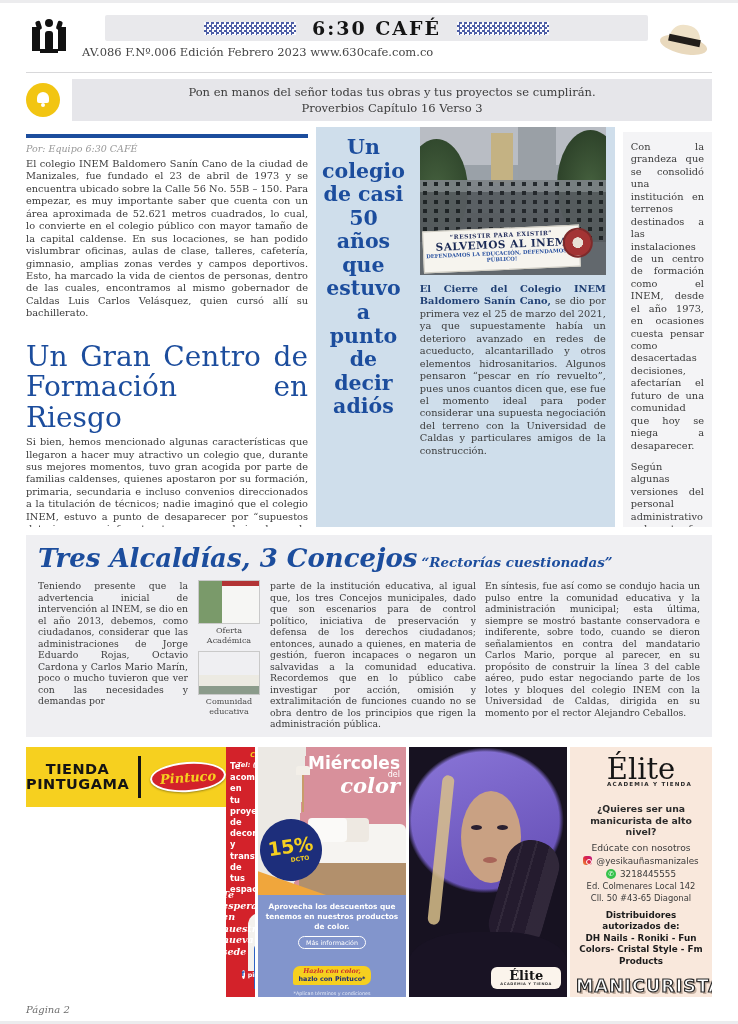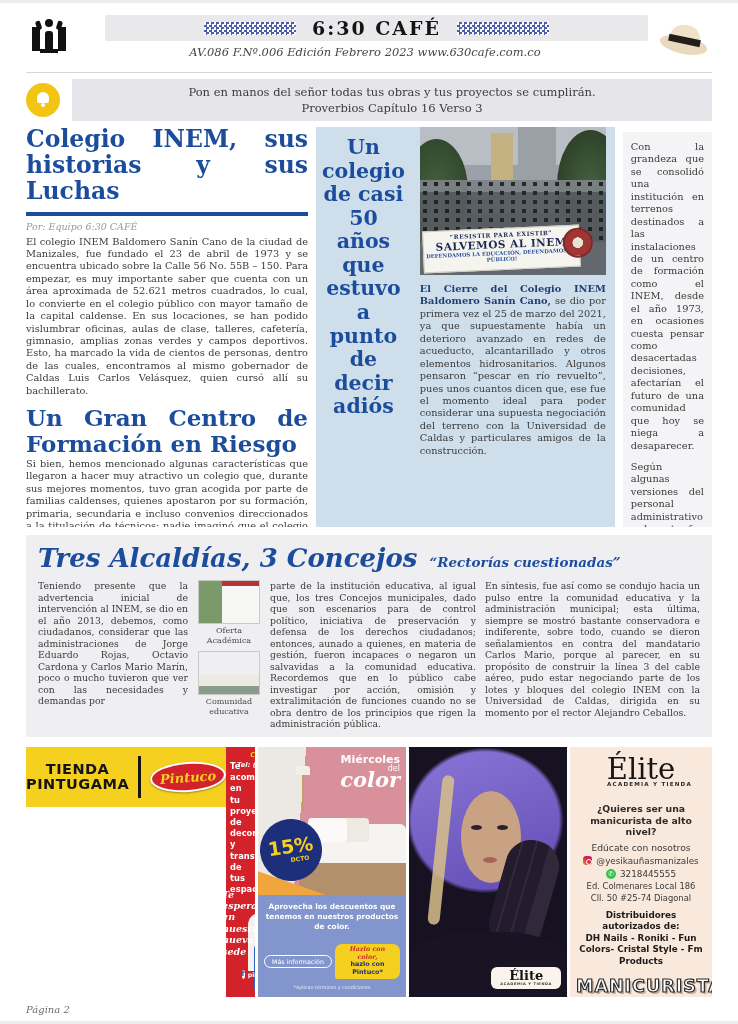--- a/index.html
+++ b/index.html
@@ -12,38 +12,38 @@
   }
   .page { width:738px; height:1024px; padding:12px 26px 0; border-top:3px solid #ececee; border-bottom:3px solid #ececee; }
 
   
   .masthead { display:flex; align-items:flex-start; gap:10px; padding-bottom:6px; border-bottom:1px solid #d8d8da; height:58px; }
   .logo-box { width:46px; height:46px; flex:0 0 auto; }
   .mast-center { flex:1; }
   .mast-band { background:#e9e9ec; border-radius:2px; height:26px; display:flex; align-items:center; justify-content:center; gap:16px; padding:0 10px;margin-left:23px; }
   .checker { width:92px; height:13px; background:repeating-conic-gradient(#4d5ea6 0% 25%, #fbfbfd 0% 50%) 0 0/5px 5px; }
   .mast-title { font-size:19px; font-weight:bold; letter-spacing:2px; color:#141414; white-space:nowrap; }
-  .edition { text-align:center; font-style:italic; font-size:11.5px; color:#454545; margin-top:4px; }
+  .edition { font-size:11.5px; color:#454545; margin-top:4px; }
   .hat-box { width:54px; height:46px; flex:0 0 auto; }
 
   
   .verse-row { display:flex; align-items:center; gap:12px; margin-top:7px; height:40px; }
   .verse-icon { width:34px; height:34px; border-radius:50%; background:#f2c512; flex:0 0 auto; position:relative; }
   .bell { position:absolute; left:11px; top:9px; width:12px; height:11px; background:#fff; border-radius:6px 6px 2px 2px; }
   .bell::after { content:""; position:absolute; left:4px; bottom:-4px; width:4px; height:4px; border-radius:50%; background:#fff; }
   .verse-bar { flex:1; background:#e6e6ea; padding:5px 8px; text-align:center; font-size:11.5px; color:#3c3c3c; line-height:1.4; }
 
   
   .top-grid { display:flex; gap:8px; margin-top:7px; height:400px; overflow:hidden; }
   .col-left { width:282px; flex:0 0 auto; overflow:hidden; }
   .col-left h1 { color:#1c4d9d; font-size:23.5px; line-height:1.1; font-weight:bold; text-align:justify; text-align-last:justify; }
   .title-rule { height:4px; background:#1c4d9d; margin:7px 0 5px; }
   .byline { font-style:italic; font-size:9.5px; color:#989898; margin-bottom:4px; }
   .body-text { font-size:9.8px; line-height:1.27; text-align:justify; color:#3b3b3b; }
-  .col-left h2 { color:#1c4d9d; font-size:23px; line-height:1.1; font-weight:bold; text-align:justify; margin:8px 0 2px; }
+  .col-left h2 { color:#1c4d9d; font-size:28px; line-height:1.1; font-weight:normal; text-align:justify; margin:22px 0 2px; }
 
   .right-wrap { flex:1; display:flex; flex-direction:row; overflow:hidden; }
   .center-title { background:#cfdeeb; color:#1c4d9d; font-size:20.5px; font-weight:bold; text-align:center; line-height:1.15; padding:9px 4px 5px; }
   .right-cols { display:flex; gap:8px; flex:1; }
   .center-panel { width:204px; flex:0 0 auto; background:#cfdeeb; padding:0 9px 9px; overflow:hidden; }
   .center-panel .body-text { margin-top:8px; font-size:9.8px; }
   .lead-bold { font-weight:bold; color:#1f3f73; }
   .right-col { flex:1; background:#f4f4f6; margin-top:5px; padding:9px 8px; overflow:hidden; }
   .right-col .body-text { font-size:9.8px; }
   .right-col .body-text + .body-text { margin-top:9px; }
@@ -71,21 +71,21 @@
     background:linear-gradient(#8fae72 0 18%, #5d7c4a 18% 55%, #77935d 55%); }
   .gate-bars { position:absolute; left:0; right:0; top:42%; height:38%;
     background:repeating-linear-gradient(90deg, #c08a3e 0 5px, #8f5f23 5px 8px); border-top:3px solid #7a4f1c; }
   .gate-banner1 { position:absolute; left:10%; top:46%; width:22%; height:20%; background:#f2efe8;
     border:1px solid #bbb; }
   .gate-banner2 { position:absolute; left:48%; top:44%; width:38%; height:24%; background:#ece8df;
     border:1px solid #bbb; background-image:linear-gradient(90deg, #b33 0 18%, transparent 18%); }
 
   
   .bottom-section { background:#efeff2; margin-top:8px; padding:8px 12px 10px; height:202px; overflow:hidden; }
-  .bottom-title-row { display:flex; align-items:baseline; gap:12px; }
+  .bottom-title-row { display:flex; align-items:baseline; gap:4px; }
   .bottom-title { color:#1c4d9d; font-size:26px; font-weight:bold; font-style:italic; white-space:nowrap; }
   .bottom-subtitle { color:#1c4d9d; font-size:13.5px; font-style:italic; font-weight:bold; }
   .bottom-cols { display:flex; gap:9px; margin-top:7px; }
   .bcol { font-size:9.3px; line-height:1.24; text-align:justify; color:#3b3b3b; overflow:hidden; }
   .bcol1 { width:150px; } .bcol2 { width:206px; } .bcol3 { flex:1; }
   .bfigs { width:64px; flex:0 0 auto; text-align:center; }
   .bfig-caption { font-size:8px; color:#4a4a4a; margin:2px 0 6px; line-height:1.2; }
   .thumb { width:62px; height:44px; border:1px solid #c9c9c9; background:#fff; margin:0 auto; }
   .thumb1 { background:linear-gradient(90deg, #7a9a6a 0 38%, #f6f6f4 38%), #fff;
     background-image:linear-gradient(90deg, #7a9a6a 0 38%, transparent 38%), linear-gradient(#b23434 0 12%, #f6f6f4 12%); }
@@ -127,30 +127,30 @@
 
   .ad2 { width:148px; background:#8295cc; display:flex; flex-direction:column; }
   .ad2-photo { height:148px; position:relative; flex:0 0 auto;
     background:linear-gradient(95deg, #ece9e4 0 30%, #d8909b 30%); }
   .bed { position:absolute; left:28%; bottom:0; right:0; height:48%; background:linear-gradient(#f6f4f1 0 55%, #b2906c 55%); border-radius:6px 6px 0 0; }
   .pillow { position:absolute; left:34%; bottom:36%; width:26%; height:16%; background:#fbfaf8; border-radius:4px; box-shadow:22px 0 0 #eee9e2; }
   .lamp { position:absolute; left:30%; top:18%; width:2px; height:26%; background:#c89c6a; }
   .lamp::before { content:""; position:absolute; left:-6px; top:-8px; width:14px; height:9px; background:#f3efe8; border-radius:3px 3px 0 0; }
   .wedge { position:absolute; left:0; bottom:0; width:46%; height:16%; background:#f0a63c; clip-path:polygon(0 100%, 100% 100%, 0 0); }
   .ad2-title { position:absolute; right:6px; top:8px; text-align:right; color:#fff; line-height:.95; }
-  .ad2-t1 { font-size:11px; font-weight:bold; }
+  .ad2-t1 { font-size:17px; font-weight:bold; }
   .ad2-t2 { font-size:8px; }
   .ad2-t3 { font-family:"DejaVu Serif",serif; font-style:italic; font-weight:bold; font-size:21px; margin-top:-3px; }
   .disc-badge { position:absolute; left:2px; top:72px; width:62px; height:62px; border-radius:50%; background:#1d2e7b;
     display:flex; flex-direction:column; align-items:center; justify-content:center; transform:rotate(-8deg); }
   .disc-num { color:#f6d01f; font-size:19px; font-weight:800; line-height:1; }
   .disc-lbl { color:#f6d01f; font-size:6px; font-weight:bold; align-self:flex-end; margin-right:14px; }
   .ad2-bottom { flex:1; text-align:center; padding:7px 6px 3px; color:#fff; }
   .ad2-copy { font-size:7.4px; line-height:1.35; font-weight:bold; }
-  .ad2-btnrow { display:flex; justify-content:space-between; align-items:center; margin-top:12px; gap:3px; }
+  .ad2-btnrow { display:flex; justify-content:space-between; align-items:center; margin-top:4px; gap:17px;flex-direction:column; }
   .btn-outline { border:1px solid #fff; border-radius:9px; font-size:6.3px; padding:2px 7px; color:#fff; white-space:nowrap; }
   .badge-yellow { background:#f6d01f; border-radius:7px 7px 7px 2px; padding:2px 6px; line-height:1.2; }
   .by1 { display:block; color:#c8312b; font-family:"DejaVu Serif",serif; font-style:italic; font-weight:bold; font-size:6.4px; }
   .by2 { display:block; color:#1d2e7b; font-weight:800; font-size:6.4px; }
   .ad2-terms { font-size:4.8px; color:#e3e8f5; margin-top:6px; }
 
   .ad3 { width:158px; background:linear-gradient(160deg,#8a76d8,#5f48b0 70%); }
   .hair { position:absolute; left:-18px; top:-14px; width:130%; height:92%;
     background:radial-gradient(ellipse 58% 48% at 46% 38%, transparent 62%, #171221 66%); }
   .streak { position:absolute; left:26px; top:28px; width:12px; height:150px; background:#d8c08a; border-radius:8px; transform:rotate(6deg); opacity:.85; }
@@ -223,21 +223,20 @@
       </div>
     <div class="verse-bar">
       <span>Pon en manos del señor todas tus obras y tus proyectos se cumplirán.</span><br>
       <span>Proverbios Capítulo 16 Verso 3</span>
     </div>
   </div>
 
   <main class="top-grid">
 
     <section class="col-left">
-      <h1>Colegio INEM, sus historias y sus Luchas</h1>
       <div class="title-rule"></div>
       <div class="byline">Por: Equipo 6:30 CAFÉ</div>
       <p class="body-text">El colegio INEM Baldomero Sanín Cano de la ciudad de Manizales, fue fundado el 23 de abril de 1973 y se encuentra ubicado sobre la Calle 56 No. 55B – 150. Para empezar, es muy importante saber que cuenta con un área aproximada de 52.621 metros cuadrados, lo cual, lo convierte en el colegio público con mayor tamaño de la capital caldense. En sus locaciones, se han podido vislumbrar oficinas, aulas de clase, talleres, cafetería, gimnasio, amplias zonas verdes y campos deportivos. Esto, ha marcado la vida de cientos de personas, dentro de las cuales, encontramos al mismo gobernador de Caldas Luis Carlos Velásquez, quien cursó allí su bachillerato.</p>
       <h2>Un Gran Centro de Formación en Riesgo</h2>
       <p class="body-text">Si bien, hemos mencionado algunas características que llegaron a hacer muy atractivo un colegio que, durante sus mejores momentos, tuvo gran acogida por parte de familias caldenses, quienes apostaron por su formación, primaria, secundaria e incluso convenios direccionados a la titulación de técnicos; nadie imaginó que el colegio INEM, estuvo a punto de desaparecer por “supuestos deterioros en infraestructura y una baja demanda estudiantil”.</p>
     </section>
 
     <div class="right-wrap">
       <h2 class="center-title">Un colegio de casi 50 años que estuvo a punto de decir adiós</h2>
       <div class="right-cols">
@@ -381,22 +380,22 @@
       <div class="ad4-q">¿Quieres ser una manicurista de alto nivel?</div>
       <div class="ad4-edu">Edúcate con nosotros</div>
       <div class="ad4-line">
         <span class="ig-icon"></span>
         <span>@yesikauñasmanizales</span>
       </div>
       <div class="ad4-line">
         <span class="ph-icon">✆</span>
         <span>3218445555</span>
       </div>
-      <div class="ad4-addr">Ed. Colmenares Local 186</div>
-      <div class="ad4-addr">Cll. 50 #25-74 Diagonal</div>
+      <div class="ad4-addr">Ed. Colmenares Local 142</div>
+      <div class="ad4-addr">Cll. 50 #43-65 Diagonal</div>
       <div class="ad4-dist">
         <div>Distribuidores autorizados de:</div>
         <div>DH Nails - Roniki - Fun Colors- Cristal Style - Fm Products</div>
       </div>
       <div class="big-outline">
         <div>MANICURISTA</div>
         <div>ALTO NIVEL</div>
       </div>
     </div>
 

